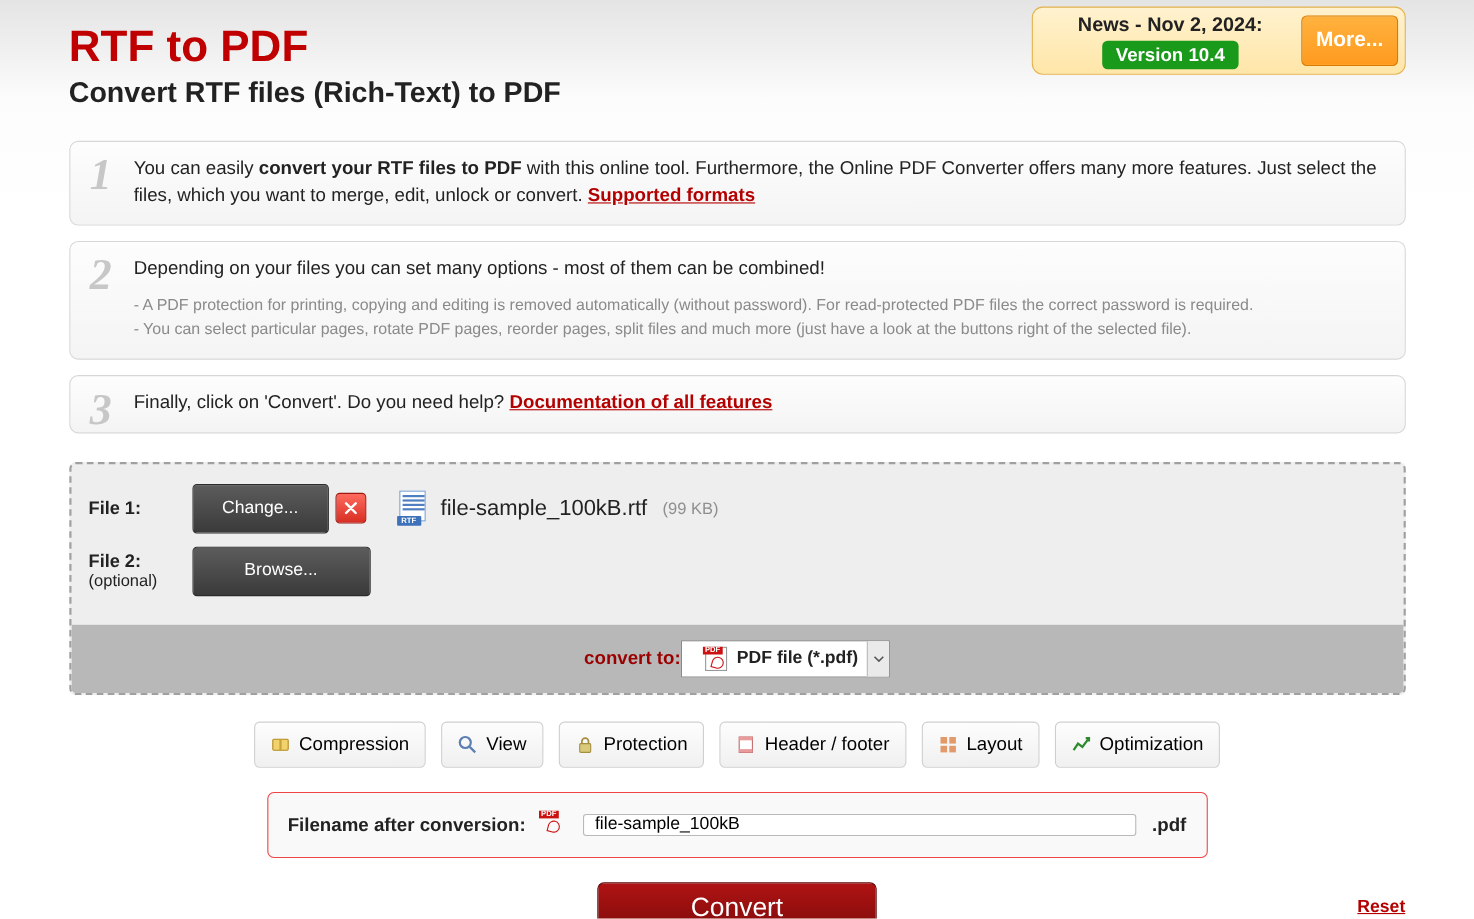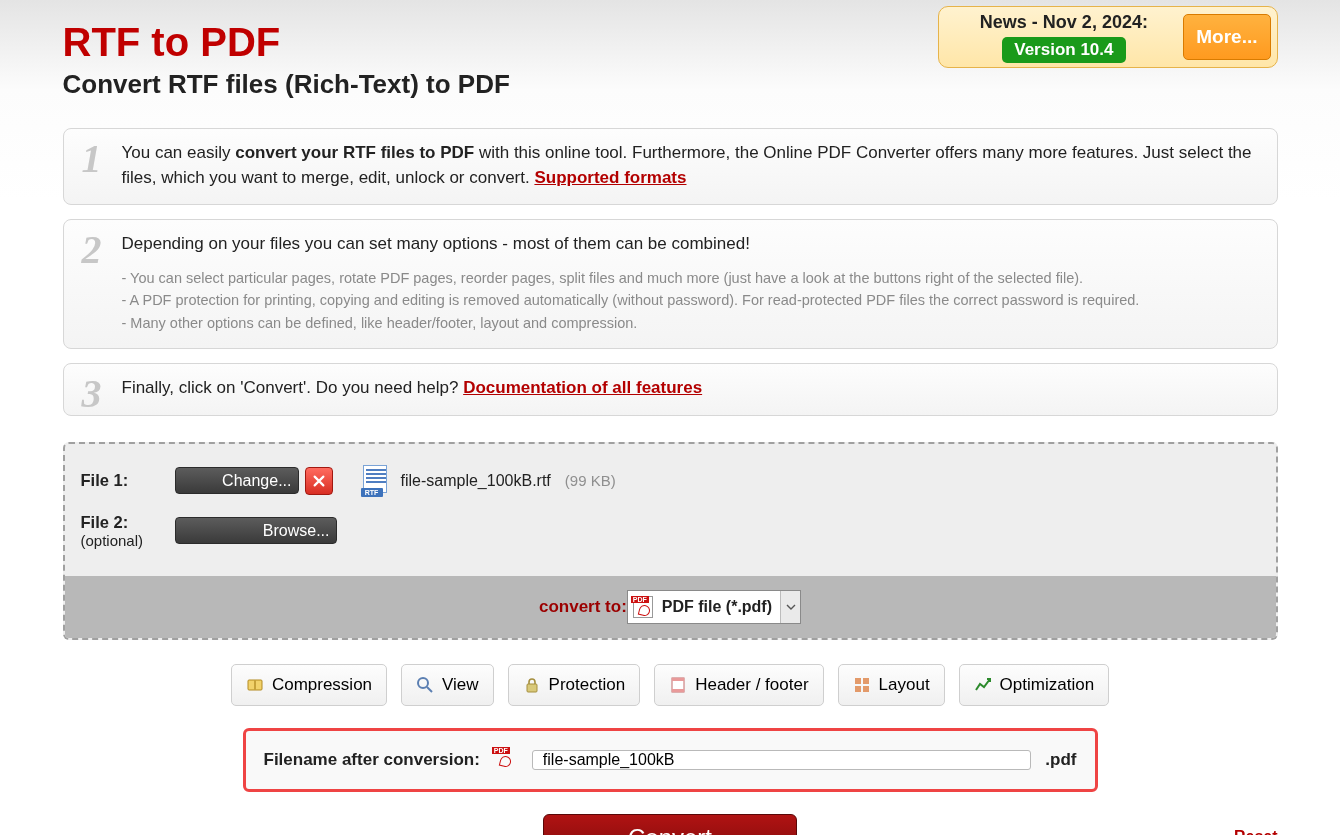--- a/index.html
+++ b/index.html
@@ -91,28 +91,27 @@
     padding: 0;
     overflow: hidden;
   }
   .file-rows { padding: 18px 16px 14px 16px; }
   .file-row { display: flex; align-items: center; min-height: 38px; margin-bottom: 12px; }
   .file-label-col { width: 94px; font-weight: bold; font-size: 16.5px; }
   .file-label-col .opt { font-weight: normal; font-size: 15px; display: block; }
 
   .file-btn {
     width: 124px;
-    height: 27px;
+    height: 45px;
     background: linear-gradient(#5c5c5c, #3a3a3a);
     color: #fff;
     border: 1px solid #2b2b2b;
     border-radius: 4px;
     font-size: 16px;
     cursor: pointer;
-    text-align: right;
   }
   .file-btn.wide { width: 162px; }
   .del-btn {
     width: 28px;
     height: 28px;
     background: linear-gradient(#ff6b5f, #d82e23);
     border: 1px solid #a11810;
     border-radius: 4px;
     margin-left: 6px;
     cursor: pointer;
@@ -135,36 +134,37 @@
   .rtf-icon .lines {
     position: absolute; top: 4px; left: 5px; right: 3px;
   }
   .rtf-icon .lines div { height: 2px; background: #4f7ec1; margin-bottom: 2px; }
   .rtf-icon .tag {
     position: absolute; bottom: 0; left: 0; right: 6px;
     background: #3d72bb; color: #fff; font-size: 7px; text-align: center;
     line-height: 9px; font-weight: bold; border-radius: 1px;
   }
 
-  .file-name { margin-left: 12px; font-size: 16px; }
+  .file-name { margin-left: 12px; font-size: 20px; }
   .file-size { margin-left: 14px; font-size: 15px; color: #8f8f8f; }
 
   .convert-bar {
     background: #b8b8b8;
     padding: 14px 0;
     display: flex;
     align-items: center;
     justify-content: center;
   }
   .convert-label { color: #9b0000; font-weight: bold; font-size: 17px; }
   .select-wrap {
     display: inline-flex;
     align-items: center;
     background: #fff;
     border: 1px solid #8a8a8a;
+    padding-left: 16px;
   }
   .select-icon { width: 30px; display: inline-flex; align-items: center; justify-content: center; }
   .pdf-icon-sm { position: relative; width: 20px; height: 22px; }
   .pdf-icon-sm .sheet { position: absolute; inset: 0; background: #fff; border: 1px solid #999; }
   .pdf-icon-sm .band { position: absolute; top: 0; left: -2px; font-size: 7px; background: #c11; color: #fff; padding: 0 2px; font-weight: bold; }
   .pdf-icon-sm .mark { position: absolute; bottom: 2px; left: 3px; right: 3px; top: 9px; }
   .pdf-icon-sm .mark::before { content: ""; position: absolute; left: 3px; top: 0; width: 9px; height: 9px; border: 1.5px solid #c11; border-radius: 50% 50% 50% 0; transform: rotate(15deg); }
   .select-text { font-weight: bold; font-size: 16px; padding: 7px 8px 7px 4px; }
   .select-arrow {
     width: 20px; height: 32px; background: #eaeaea;
@@ -188,21 +188,21 @@
     gap: 8px;
   }
   .opt-btn .ico {
     width: 18px; height: 18px; display: inline-flex; align-items: center; justify-content: center;
   }
 
   
   .filename-box {
     width: 855px;
     margin: 22px auto 0 auto;
-    border: 3px solid #ef4444;
+    border: 1px solid #ef4444;
     border-radius: 6px;
     background: #f9f9f9;
     padding: 16px 18px;
     display: flex;
     align-items: center;
     gap: 14px;
   }
   .filename-label { font-weight: bold; font-size: 17px; }
   .filename-input {
     flex: 1;
@@ -261,23 +261,22 @@
     <div class="step-num">1</div>
     <div class="main-text">
       <span>You can easily </span><b>convert your RTF files to PDF</b><span> with this online tool. Furthermore, the Online PDF Converter offers many more features. Just select the files, which you want to merge, edit, unlock or convert. </span><a class="link-red">Supported formats</a>
     </div>
   </div>
 
   <div class="card">
     <div class="step-num">2</div>
     <div class="main-text">Depending on your files you can set many options - most of them can be combined!</div>
     <div class="sub-bullets">
+      <div>- A PDF protection for printing, copying and editing is removed automatically (without password). For read-protected PDF files the correct password is required.</div>
       <div>- You can select particular pages, rotate PDF pages, reorder pages, split files and much more (just have a look at the buttons right of the selected file).</div>
-      <div>- A PDF protection for printing, copying and editing is removed automatically (without password). For read-protected PDF files the correct password is required.</div>
-      <div>- Many other options can be defined, like header/footer, layout and compression.</div>
     </div>
   </div>
 
   <div class="card">
     <div class="step-num">3</div>
     <div class="main-text">
       <span>Finally, click on 'Convert'. Do you need help? </span><a class="link-red">Documentation of all features</a>
     </div>
   </div>
 

